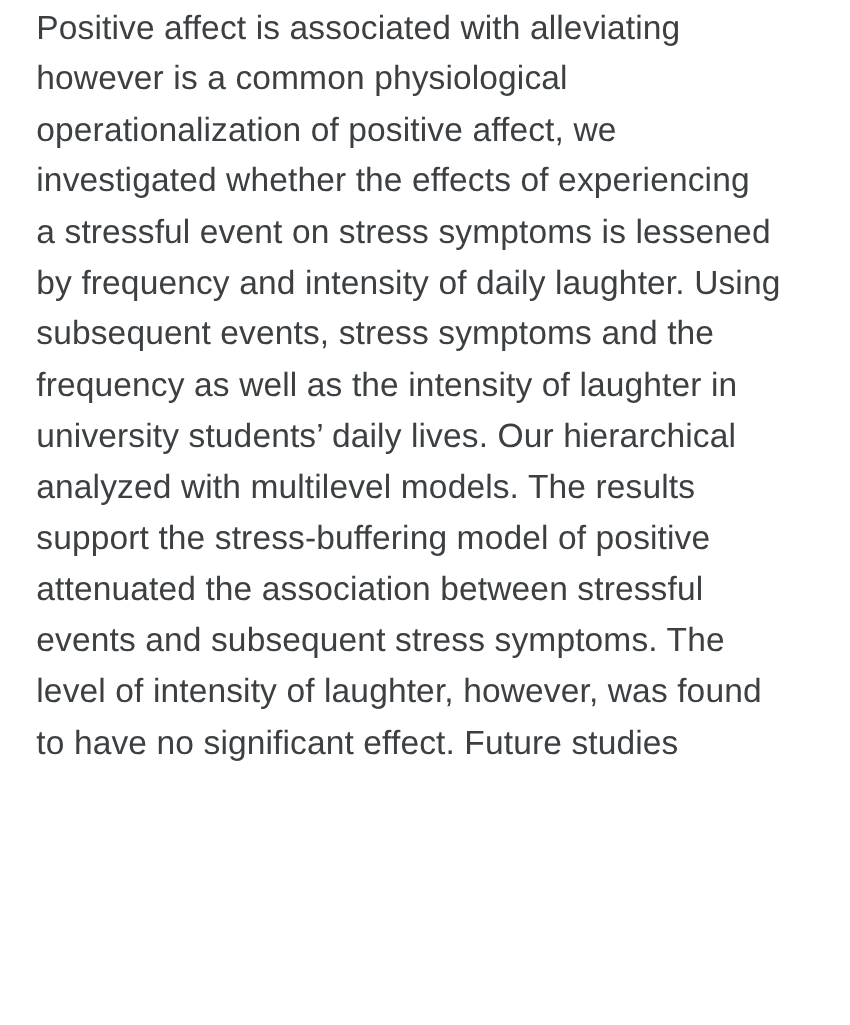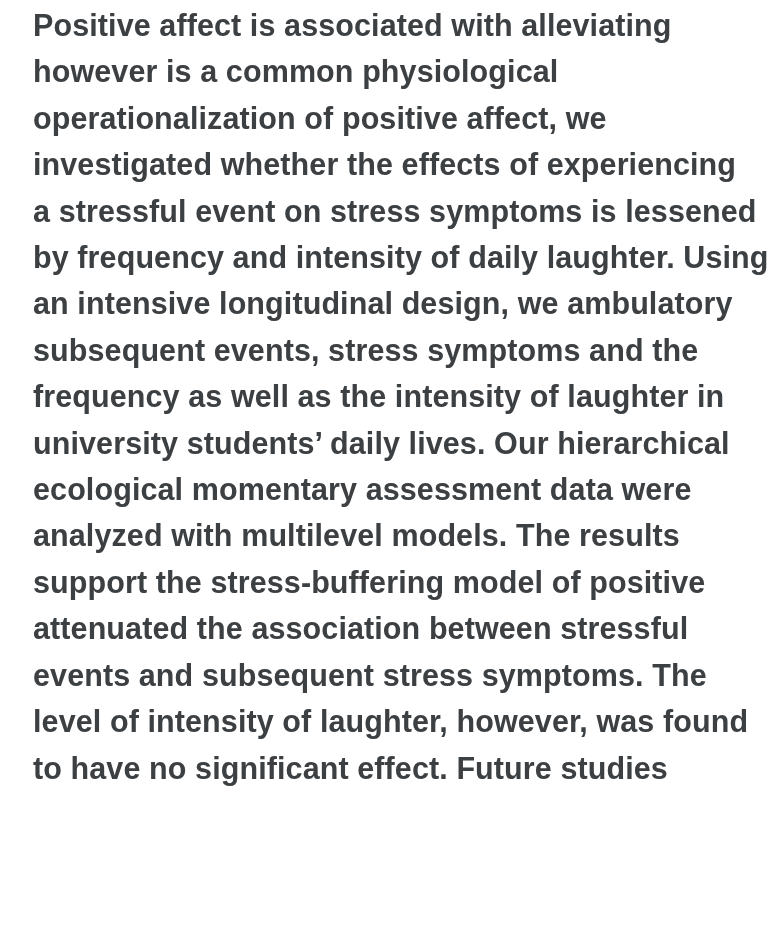--- a/index.html
+++ b/index.html
@@ -15,44 +15,42 @@
     overflow: hidden;
   }
   .abstract {
     position: absolute;
     top: 2px;
     left: 33px;
     right: 20px;
     font-family: "Liberation Sans", "DejaVu Sans", sans-serif;
     font-size: 30.5px;
     line-height: 46.4px;
-    font-weight: 700;
+    font-weight: 400;
     letter-spacing: 0.1px;
     text-align: left;
   }
   .abstract .line {
     white-space: nowrap;
   }
 </style>
 </head>
 <body>
 
 <div class="page">
   <div class="abstract" style="color: rgb(60, 64, 67);">
       <div class="line">Positive affect is associated with alleviating</div>
       <div class="line">however is a common physiological</div>
       <div class="line">operationalization of positive affect, we</div>
       <div class="line">investigated whether the effects of experiencing</div>
       <div class="line">a stressful event on stress symptoms is lessened</div>
       <div class="line">by frequency and intensity of daily laughter. Using</div>
-      <div class="line">an intensive longitudinal design, we ambulatory</div>
       <div class="line">subsequent events, stress symptoms and the</div>
       <div class="line">frequency as well as the intensity of laughter in</div>
       <div class="line">university students’ daily lives. Our hierarchical</div>
-      <div class="line">ecological momentary assessment data were</div>
       <div class="line">analyzed with multilevel models. The results</div>
       <div class="line">support the stress-buffering model of positive</div>
       <div class="line">attenuated the association between stressful</div>
       <div class="line">events and subsequent stress symptoms. The</div>
       <div class="line">level of intensity of laughter, however, was found</div>
       <div class="line">to have no significant effect. Future studies</div>
     </div>
 </div>
 
 </body></html>

